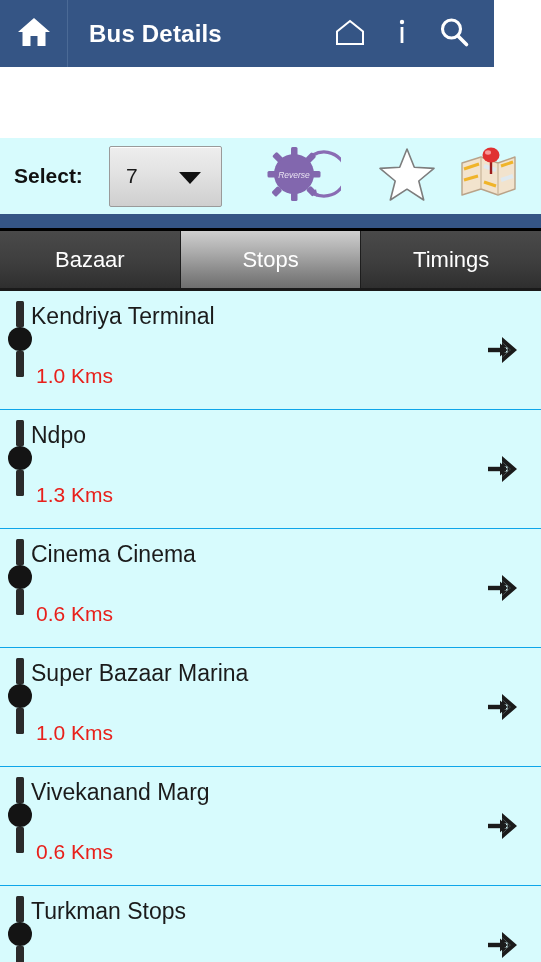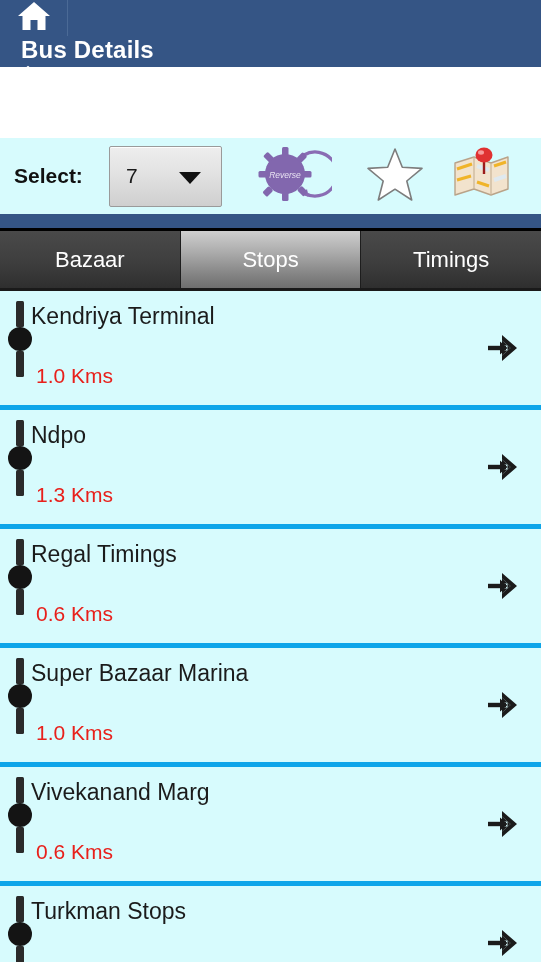--- a/index.html
+++ b/index.html
@@ -19,26 +19,26 @@
     width: 541px;
     height: 962px;
     background: #ffffff;
     overflow: hidden;
   }
 
   
   .actionbar {
     position: absolute;
     top: 0; left: 0;
-    width: 541px;
+    width: 494px;
     height: 67px;
     background: #355585;
     display: flex;
-    box-sizing: border-box;
-    flex-direction: column;
+    align-items: center;
+    box-sizing: border-box;
   }
   .actionbar .home-wrap {
     width: 68px;
     height: 67px;
     display: flex;
     align-items: center;
     justify-content: center;
     border-right: 1px solid #4b6a96;
     box-sizing: border-box;
   }
@@ -111,21 +111,21 @@
     top: 50%;
     margin-top: -4px;
     width: 0; height: 0;
     border-left: 11px solid transparent;
     border-right: 11px solid transparent;
     border-top: 12px solid #111111;
   }
   .tool-icon {
     display: flex;
     align-items: center;
-    justify-content: center;
+    justify-content: flex-end;
     height: 76px;
   }
   .tool-reverse { width: 92px; margin-left: 27px; }
   .tool-star { width: 82px; margin-left: 13px; }
   .tool-map { width: 74px; margin-left: 8px; }
 
   
   .blue-rule {
     position: absolute;
     top: 214px; left: 0;
@@ -180,21 +180,21 @@
     top: 291px; left: 0;
     width: 541px;
     height: 671px;
     background: #d7fbfd;
     overflow: hidden;
   }
   .stop-row {
     position: relative;
     height: 119px;
     box-sizing: border-box;
-    border-bottom: 5px solid #0ea5e9;
+    border-bottom: 1px solid #0ea5e9;
     background: #d7fbfd;
   }
   .stop-marker {
     position: absolute;
     left: 8px;
     top: 10px;
     width: 24px;
     height: 76px;
   }
   .stop-name {
@@ -386,21 +386,21 @@
     </div>
 
     <div class="stop-row">
       <span class="stop-marker">
         <svg width="24" height="76" viewBox="0 0 24 76">
           <rect x="8" y="0" width="8" height="26" rx="1.5" fill="#2a2a2a"></rect>
           <rect x="8" y="50" width="8" height="26" rx="1.5" fill="#2a2a2a"></rect>
           <circle cx="12" cy="38" r="12" fill="#141414"></circle>
         </svg>
       </span>
-      <span class="stop-name">Regal Timings</span>
+      <span class="stop-name">Cinema Cinema</span>
       <span class="stop-dist">0.6 Kms</span>
       <span class="stop-go">
         <svg width="42" height="42" viewBox="0 0 42 42">
           <path d="M19 8 L34 21 L19 34 L19 28.5 L27.5 21 L19 13.5 Z" fill="#1b1b1b"></path>
           <path d="M19 13.5 L19 18.5 L24.5 18.5 L24.5 23.5 L19 23.5 L19 28.5 L27.5 21 Z" fill="#1b1b1b"></path>
           <rect x="5" y="18.8" width="18" height="4.4" fill="#1b1b1b"></rect>
           <path d="M17 14.5 L24.5 21 L17 27.5 Z" fill="#1b1b1b"></path>
         </svg>
       </span>
     </div>

